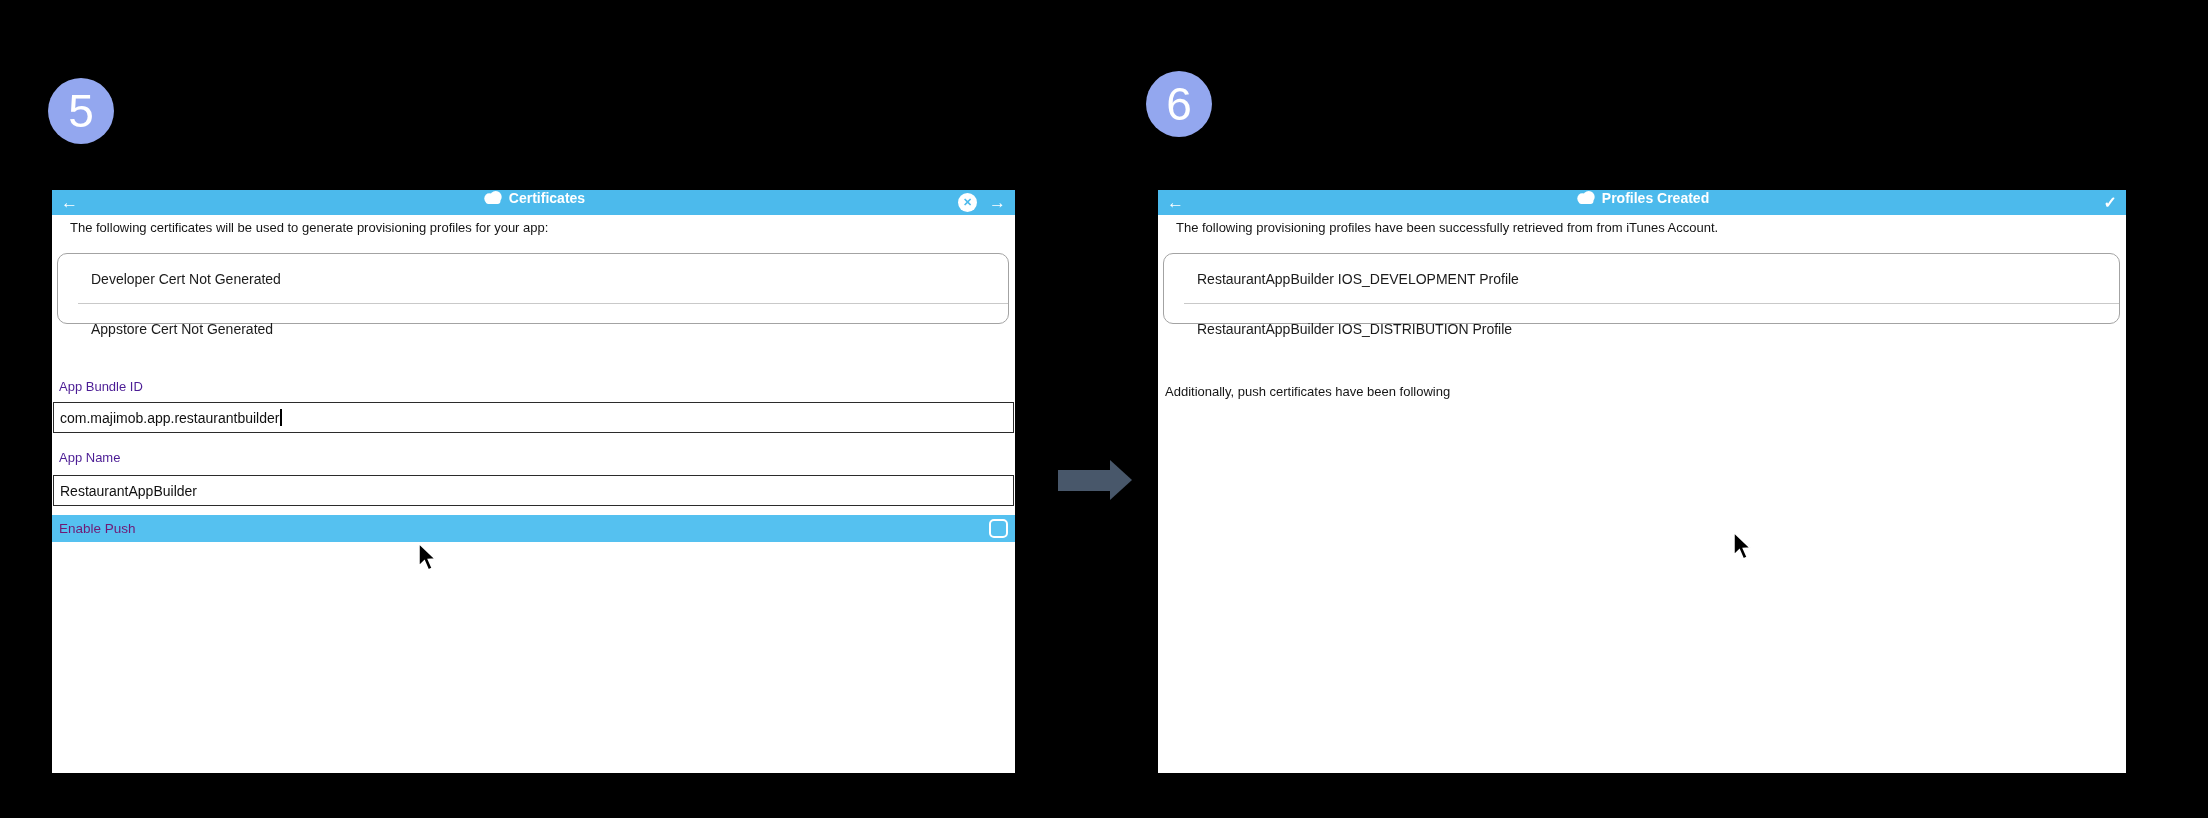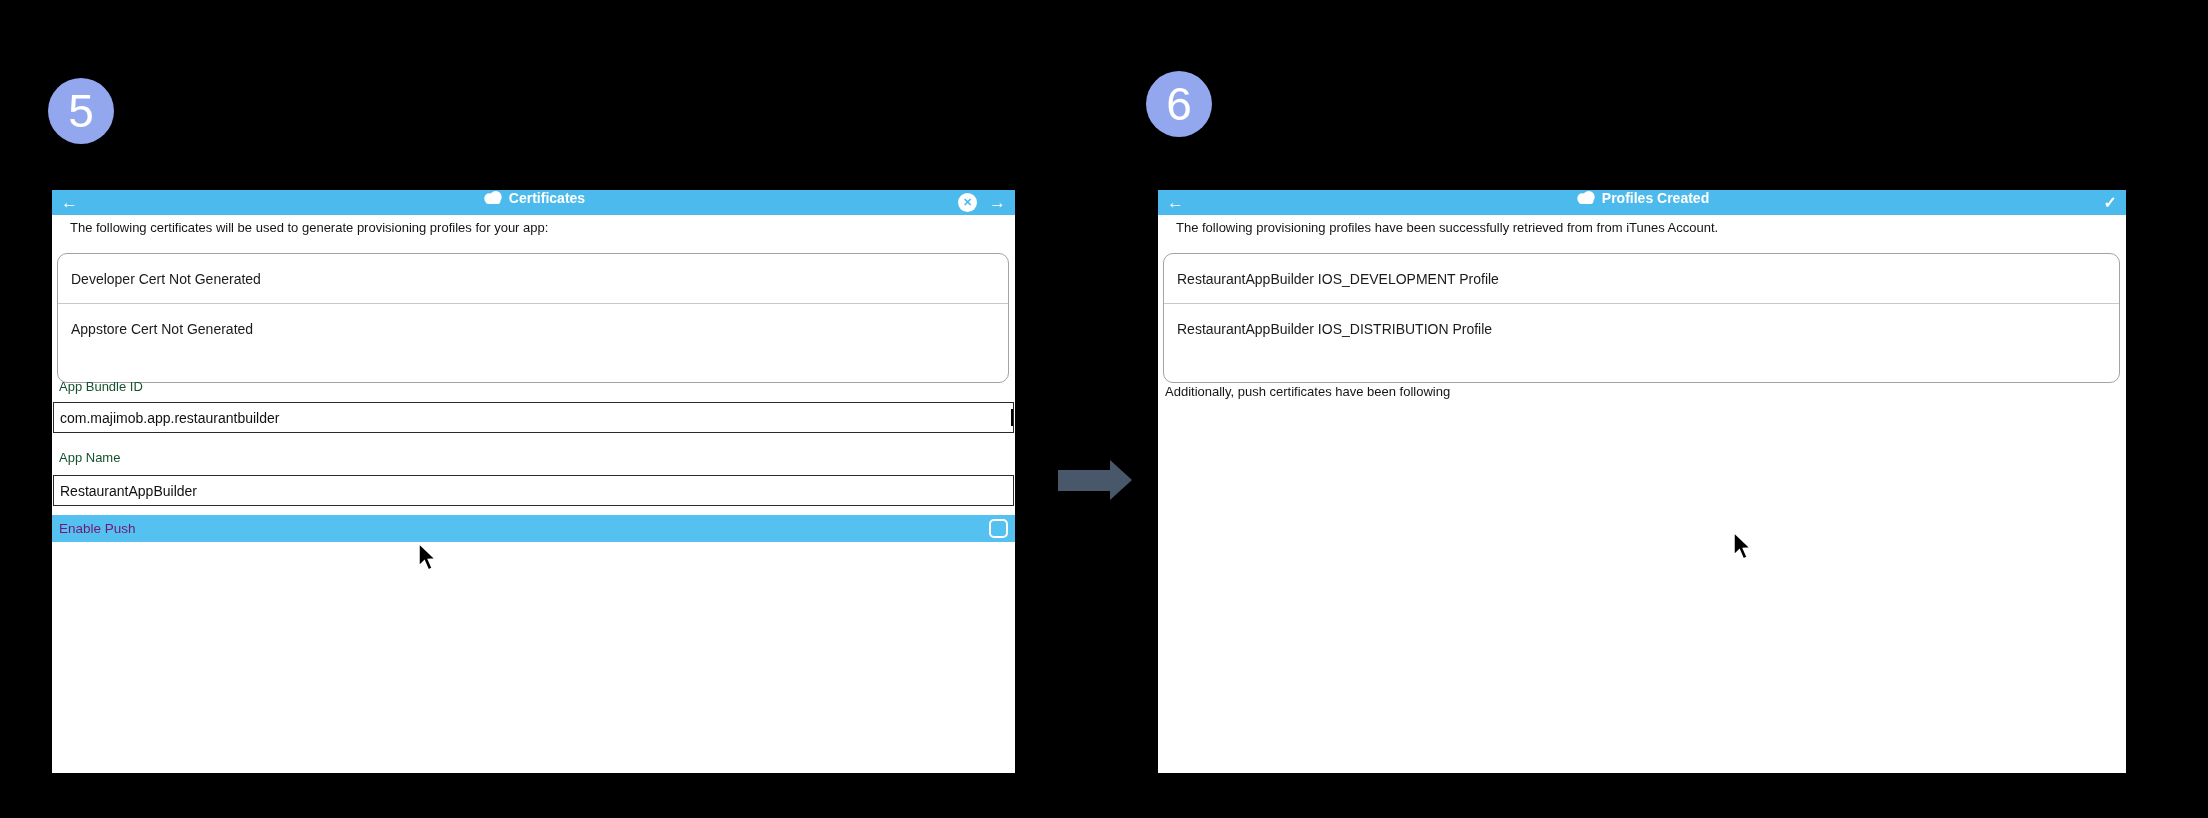--- a/index.html
+++ b/index.html
@@ -42,37 +42,37 @@
     font-size:11px; font-weight:bold;
   }
   .check-glyph { color:#fff; font-size:16px; font-weight:bold; }
   .cloud-svg { width:22px; height:14px; display:block; }
 
   .instruction {
     position:absolute; top:30px; left:18px; right:10px;
     font-size:13px; color:#151515;
   }
   .group-box {
-    position:absolute; top:63px; left:5px; right:6px; height:130px;
-    border:1px solid #a3a3a3; border-radius:10px; background:#fff;
+    position:absolute; top:63px; left:5px; right:6px; height:71px;
+    border:1px solid #a3a3a3; border-radius:10px; background:#fff;padding-left:20px;
   }
   .group-row {
     height:50px; display:flex; align-items:center;
     padding-left:13px; font-size:14px; color:#1a1a1a;
   }
   .group-row.first { border-bottom:1px solid #c9c9c9; height:50px; }
 
-  .field-label { position:absolute; left:7px; font-size:13px; color:#14532d; }
+  .field-label { position:absolute; left:7px; font-size:13px; color:#4c1d95; }
   #bundle-label { top:189px; }
   #name-label   { top:260px; }
   .text-input {
     position:absolute; left:1px; right:1px; height:31px;
     border:1px solid #2b2b2b; background:#fff;
     display:flex; align-items:center; padding-left:6px;
-    font-size:14px; color:#101010;justify-content:space-between;
+    font-size:14px; color:#101010;
   }
   #bundle-input { top:212px; }
   #name-input   { top:285px; }
   .caret {
     display:inline-block; width:2px; height:17px; background:#000;
     margin-left:1px; vertical-align:middle;
   }
 
   .push-row {
     position:absolute; top:325px; left:0; right:0; height:27px;

